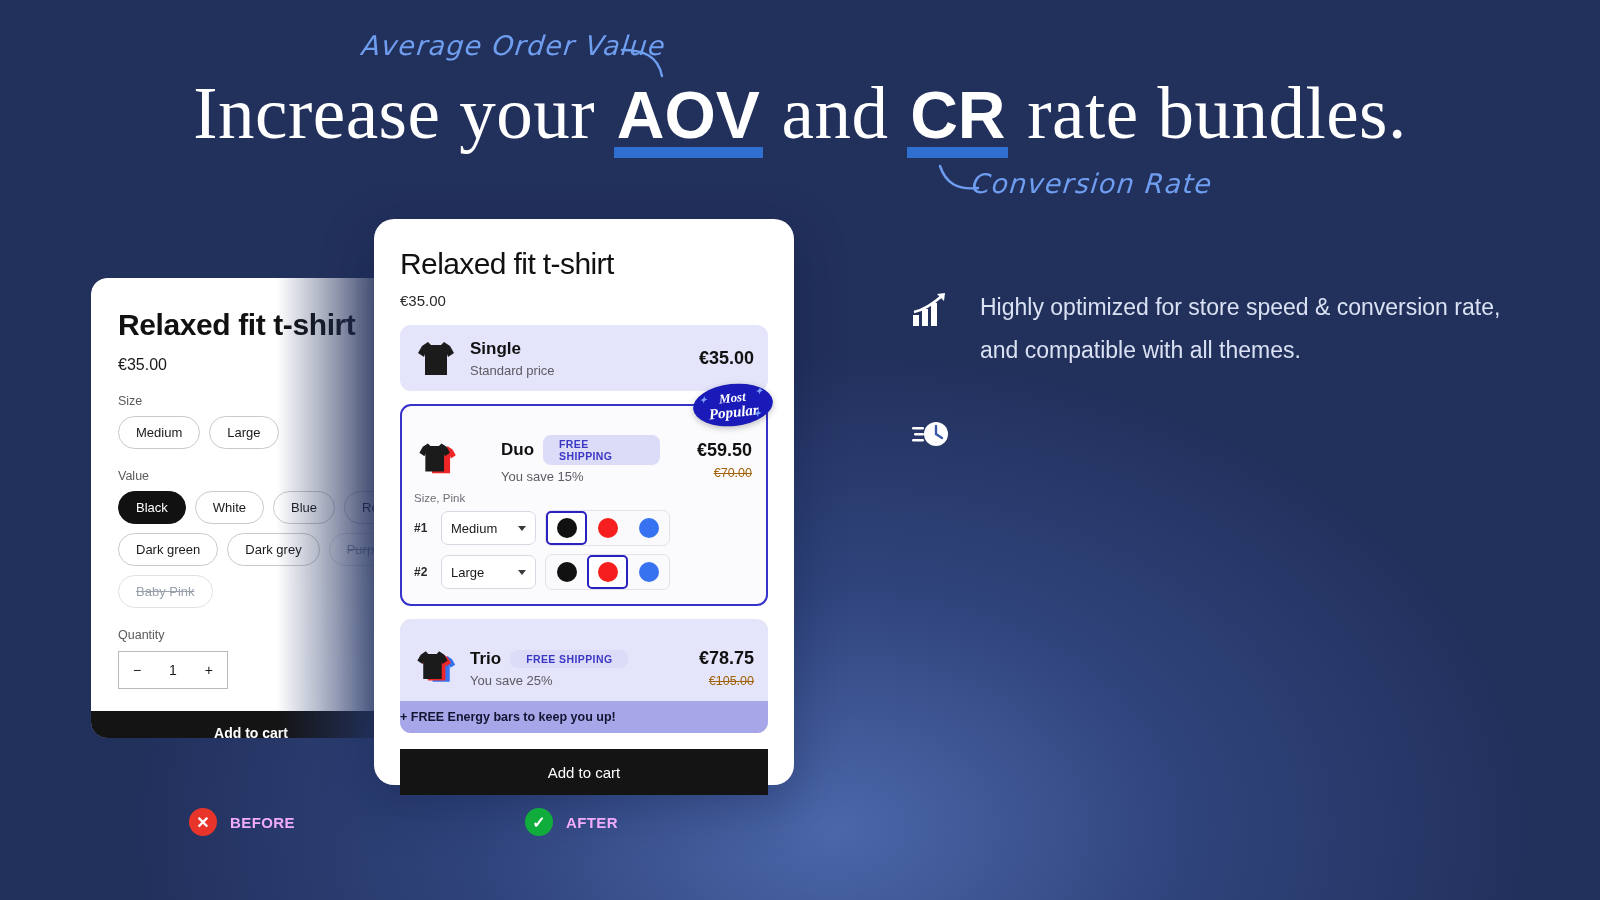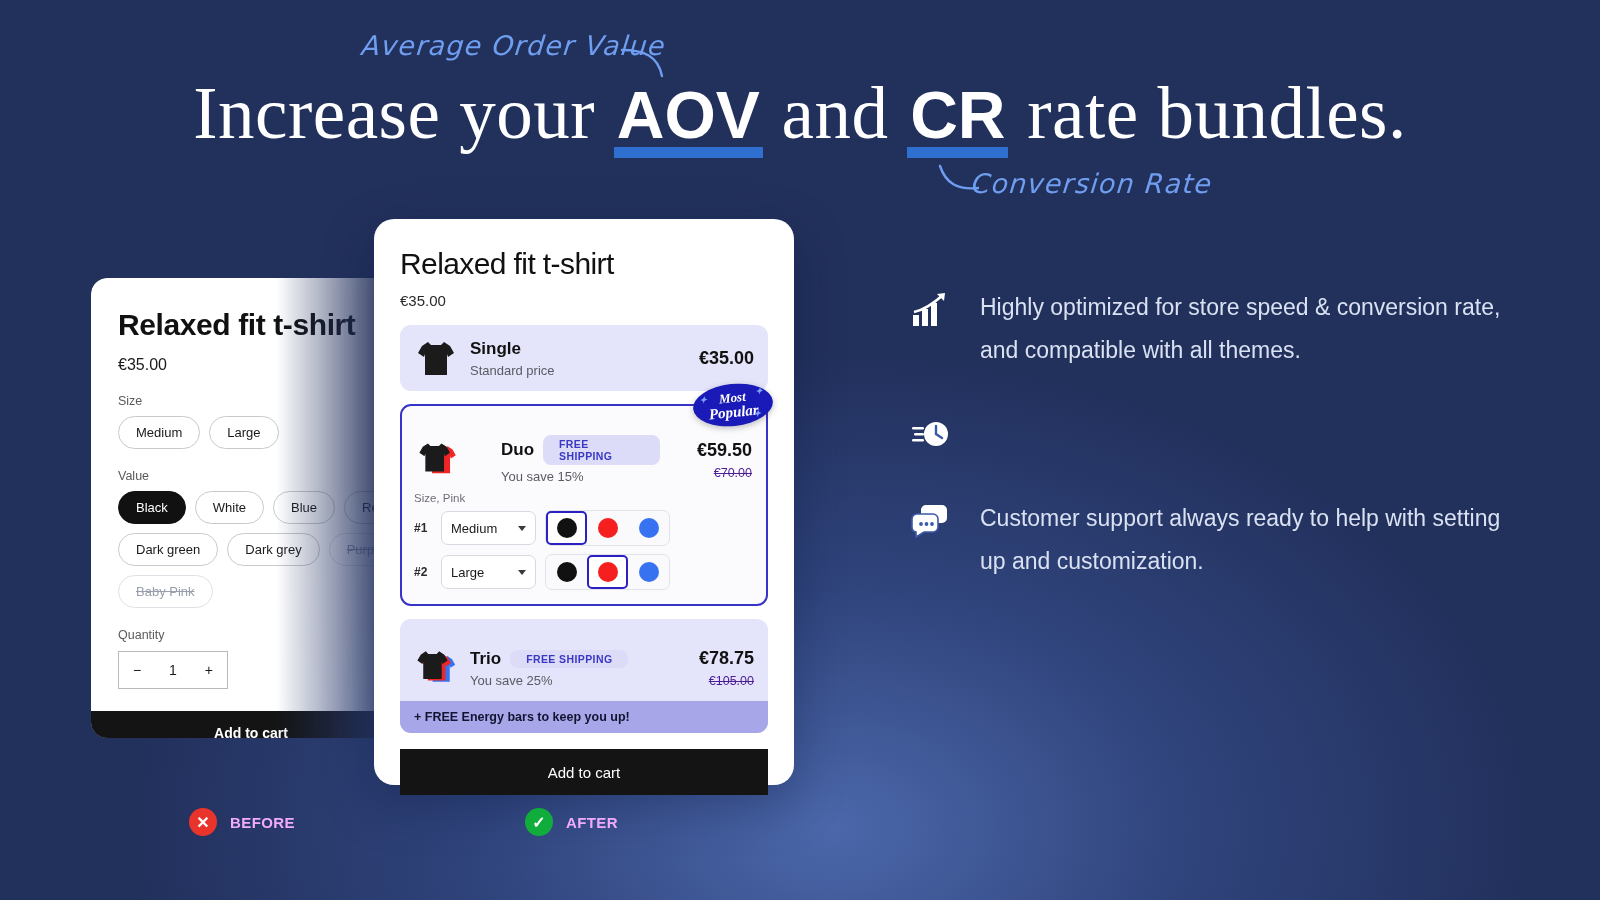--- a/index.html
+++ b/index.html
@@ -131,21 +131,21 @@
   .opt-texts { flex: 1 1 auto; min-width: 0; }
   .opt-name-row { display: flex; align-items: center; gap: 9px; }
   .opt-name { font-size: 17px; font-weight: 700; color: #111; }
   .badge-ship {
     background: #dcdcf8; color: #3a37c4; font-size: 10.5px; font-weight: 700;
     letter-spacing: 0.4px; padding: 3px 16px; border-radius: 8px;
   }
   .opt-sub { font-size: 13px; color: #5b5b63; margin-top: 4px; }
   .opt-prices { text-align: right; flex: 0 0 auto; padding-left: 8px; }
   .opt-now { font-size: 18px; font-weight: 700; color: #111; }
-  .opt-was { font-size: 12.5px; color: #4c1d95; text-decoration: line-through; margin-top: 5px; }
+  .opt-was { font-size: 12.5px; color: #a16207; text-decoration: line-through; margin-top: 5px; }
 
   .badge-pop {
     position: absolute; right: -7px; top: -22px;
     width: 80px; height: 42px; border-radius: 50%;
     background: #1a1ab8; color: #fff;
     display: flex; flex-direction: column; align-items: center; justify-content: center;
     font-family: "Liberation Serif", serif; font-weight: 700; font-style: italic;
     line-height: 1.0; transform: rotate(-6deg); z-index: 6;
     box-shadow: 0 2px 6px rgba(0,0,0,0.25);
   }
@@ -163,21 +163,21 @@
     padding: 0 9px; font-size: 13px; color: #1a1a1a;
   }
   .caret { width: 0; height: 0; border-left: 4px solid transparent; border-right: 4px solid transparent; border-top: 5px solid #3a3a3a; }
   .swatches { display: flex; align-items: center; border: 1px solid #e2e2ea; border-radius: 7px; background: #fafafc; }
   .sw-cell { width: 41px; height: 34px; display: flex; align-items: center; justify-content: center; border: 2px solid transparent; border-radius: 5px; }
   .sw-cell.on { border-color: #2b21c0; background: #fff; }
   .dot { width: 20px; height: 20px; border-radius: 50%; }
 
   .trio-banner {
     background: #a6a6e8; color: #141432; font-size: 12.5px; font-weight: 700;
-    padding: 9px 14px;
+    padding: 9px 0;
   }
   #after-addcart {
     margin-top: 16px; height: 46px; background: #141414; color: #fff;
     display: flex; align-items: center; justify-content: center;
     font-size: 15px; font-weight: 500;
   }
 
   
   #features { position: absolute; left: 908px; top: 286px; width: 600px; }
   .feat { display: flex; gap: 26px; margin-bottom: 40px; }
@@ -389,32 +389,20 @@
       <svg width="42" height="38" viewBox="0 0 42 38">
         <circle cx="26" cy="19" r="12" fill="#fff"></circle>
         <path d="M26 11 L26 19 L32 23" stroke="#3b5aa8" stroke-width="2.4" fill="none" stroke-linecap="round"></path>
         <rect x="2" y="12" width="12" height="2.4" rx="1.2" fill="#fff"></rect>
         <rect x="4" y="18" width="10" height="2.4" rx="1.2" fill="#fff"></rect>
         <rect x="2" y="24" width="12" height="2.4" rx="1.2" fill="#fff"></rect>
       </svg>
     </div>
   </div>
 
-  <div class="feat">
-    <div class="feat-icon">
-      <svg width="42" height="38" viewBox="0 0 42 38">
-        <path d="M16 4 h16 a5 5 0 0 1 5 5 v8 a5 5 0 0 1 -5 5 h-10 l-7 5 v-5 a5 5 0 0 1 -4 -5 v-8 a5 5 0 0 1 5 -5 z" fill="#fff"></path>
-        <path d="M7 13 h16 a5 5 0 0 1 5 5 v8 a5 5 0 0 1 -5 5 h-9 l-8 5 v-5 a5 5 0 0 1 -4 -5 v-8 a5 5 0 0 1 5 -5 z" fill="#fff" stroke="#3b5aa8" stroke-width="1.6"></path>
-        <circle cx="11" cy="23" r="1.9" fill="#3b5aa8"></circle>
-        <circle cx="16.5" cy="23" r="1.9" fill="#3b5aa8"></circle>
-        <circle cx="22" cy="23" r="1.9" fill="#3b5aa8"></circle>
-      </svg>
-    </div>
-    <div class="feat-text">Customer support always ready to help with setting up and customization.</div>
-  </div>
 </div>
 
 <div class="legend" id="legend-before">
   <span class="legend-ic" style="background:#e8342a;">✕</span>
   <span class="legend-tx">BEFORE</span>
 </div>
 <div class="legend" id="legend-after">
   <span class="legend-ic" style="background:#11ad3c;">✓</span>
   <span class="legend-tx">AFTER</span>
 </div>

